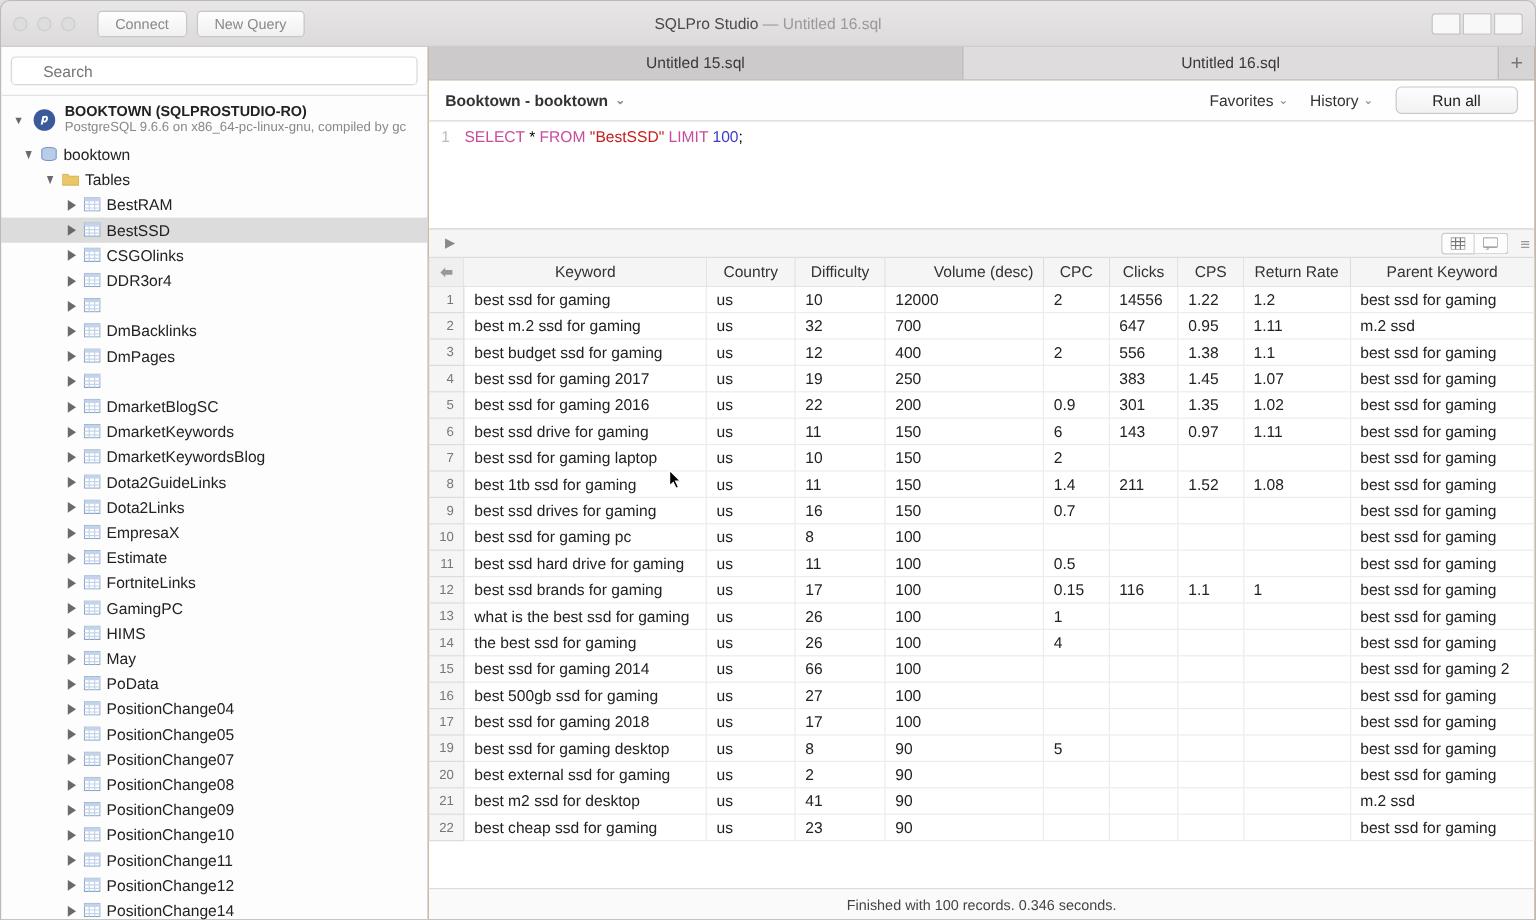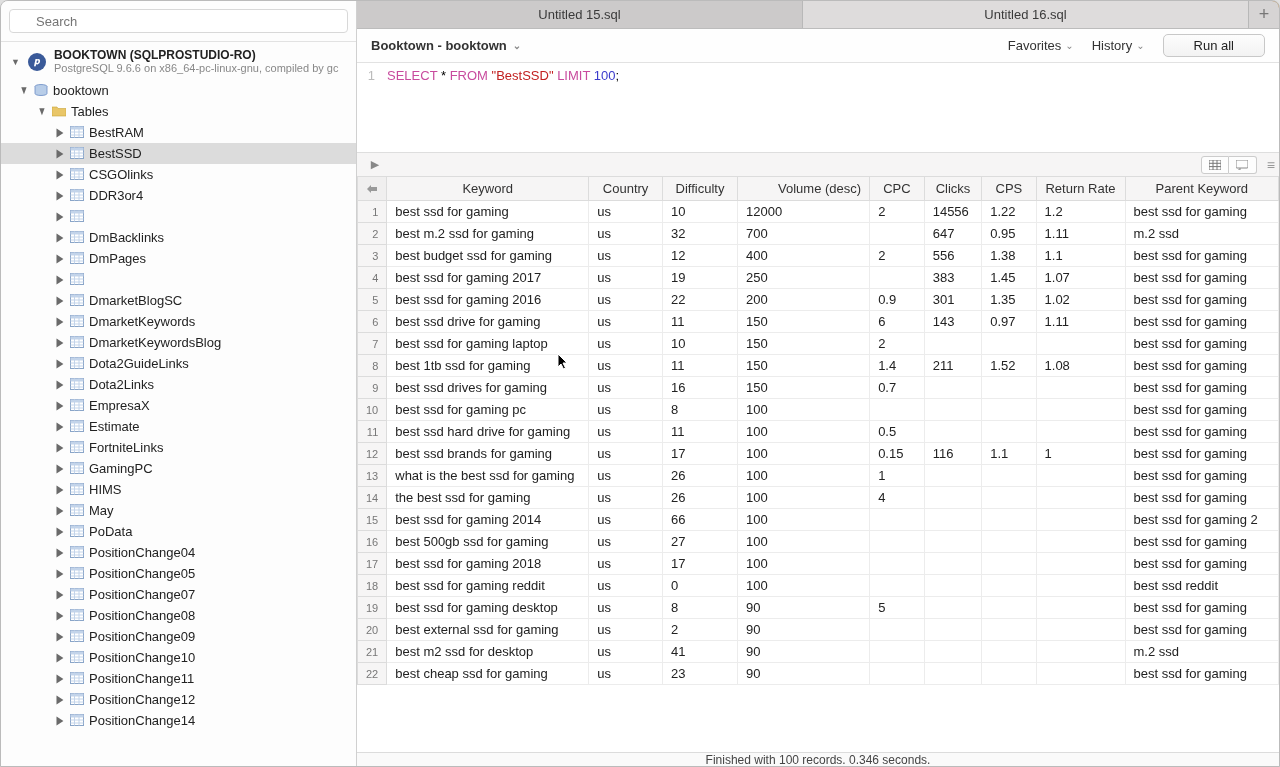--- a/index.html
+++ b/index.html
@@ -64,28 +64,47 @@
 .rt-seg { width: 28px; height: 18px; border:1px solid #ccc; display:flex;align-items:center;justify-content:center;color:#666;font-size:11px;background:#fdfdfd; }
 .rt-seg.first { border-radius:3px 0 0 3px; }
 .rt-seg.last { border-radius:0 3px 3px 0; border-left:none; }
 .hamburger { margin-left: 10px; color:#999;font-size:14px;letter-spacing:-2px; }
 .grid { flex: 1; overflow: auto; background:#fff; }
 table { border-collapse: collapse; width: 100%; }
 th { background: #f6f5f5; border: 1px solid #dcdcdc; border-top: none; padding: 4px 8px; font-weight: normal; color: #333; height: 22px; position: sticky; top: 0; white-space: nowrap; }
 th.rownum { width: 24px; background:#f0efef; }
 td { border: 1px solid #ececec; padding: 3px 8px; color: #222; white-space: nowrap; height: 22px; }
 td.rownum { background:#f6f5f5; text-align: right; color:#777; border-color:#dcdcdc; width: 24px; font-size: 11px; }
-.status { height: 14px; border-top: 1px solid #dcdcdc; background:#fafafa; display:flex;align-items:center;justify-content:center;color:#444;font-size:12px; }
+.status { height: 26px; border-top: 1px solid #dcdcdc; background:#fafafa; display:flex;align-items:center;justify-content:center;color:#444;font-size:12px; }
 .cursor-ptr { position: absolute; pointer-events: none; font-size:14px; }
 svg { display: block; }
 </style>
 </head>
 <body>
 
 <div class="window">
+  <div class="titlebar">
+    <div class="traffic">
+      <div class="dot"></div>
+      <div class="dot"></div>
+      <div class="dot"></div>
+    </div>
+    <div class="tb-buttons">
+      <button class="tb-btn">Connect</button>
+      <button class="tb-btn">New Query</button>
+    </div>
+    <div class="titlebar-title">
+      <span>SQLPro Studio</span><span class="dim"> — Untitled 16.sql</span>
+    </div>
+    <div class="tb-right">
+      <div class="sq first"></div>
+      <div class="sq mid"></div>
+      <div class="sq last"></div>
+    </div>
+  </div>
 
   <div class="body">
     <div class="sidebar">
       <div class="search">
         <div class="search-wrap">
           <span class="search-icon">⌕</span>
           <input class="search-input" placeholder="Search" style="">
         </div>
       </div>
       <div class="conn-header">
@@ -805,32 +824,20 @@
                 <td>us</td>
                 <td>17</td>
                 <td>100</td>
                 <td></td>
                 <td></td>
                 <td></td>
                 <td></td>
                 <td>best ssd for gaming</td>
               </tr>
               <tr>
-                <td class="rownum">18</td>
-                <td>best ssd for gaming reddit</td>
-                <td>us</td>
-                <td>0</td>
-                <td>100</td>
-                <td></td>
-                <td></td>
-                <td></td>
-                <td></td>
-                <td>best ssd reddit</td>
-              </tr>
-              <tr>
                 <td class="rownum">19</td>
                 <td>best ssd for gaming desktop</td>
                 <td>us</td>
                 <td>8</td>
                 <td>90</td>
                 <td>5</td>
                 <td></td>
                 <td></td>
                 <td></td>
                 <td>best ssd for gaming</td>

